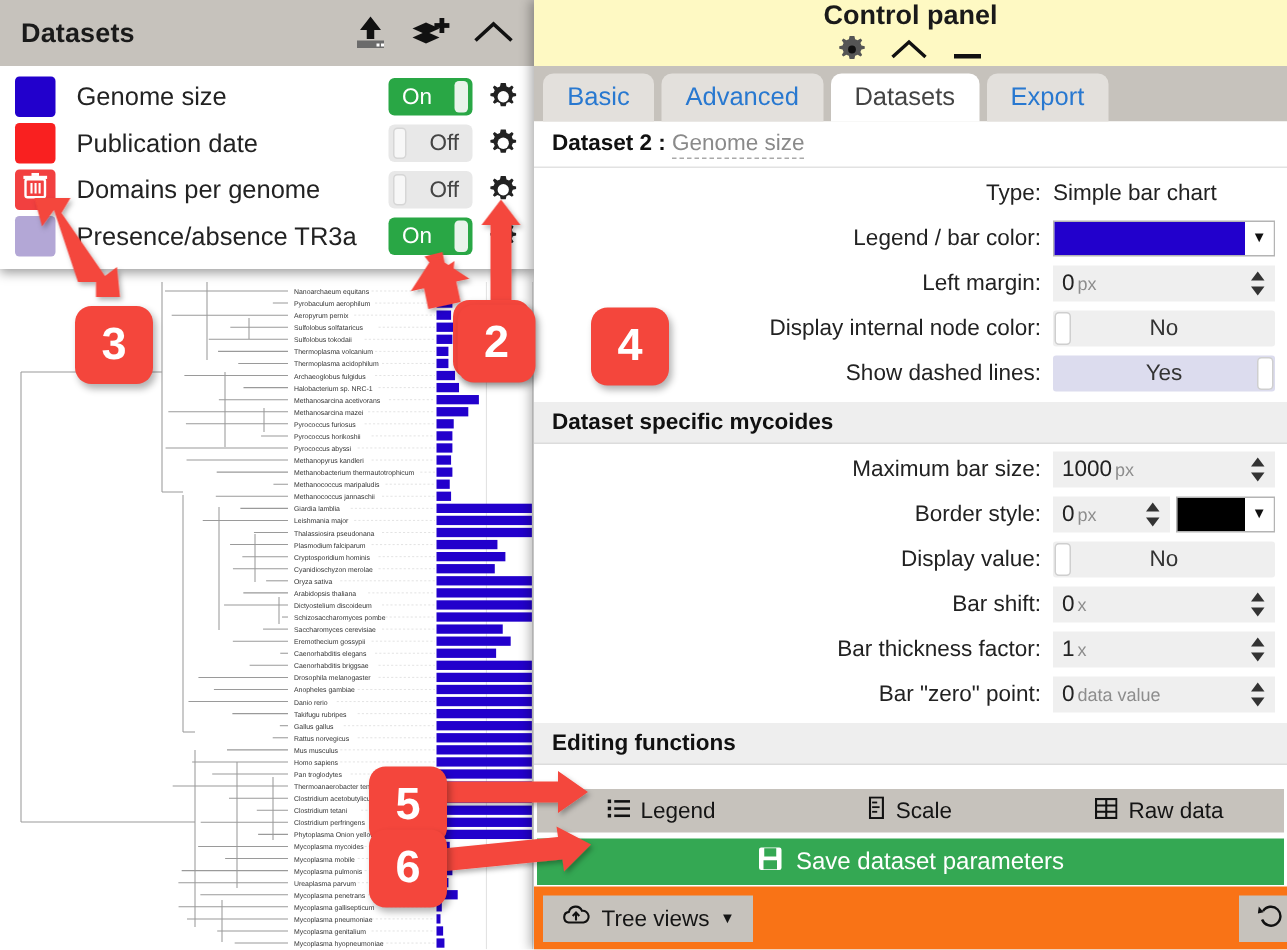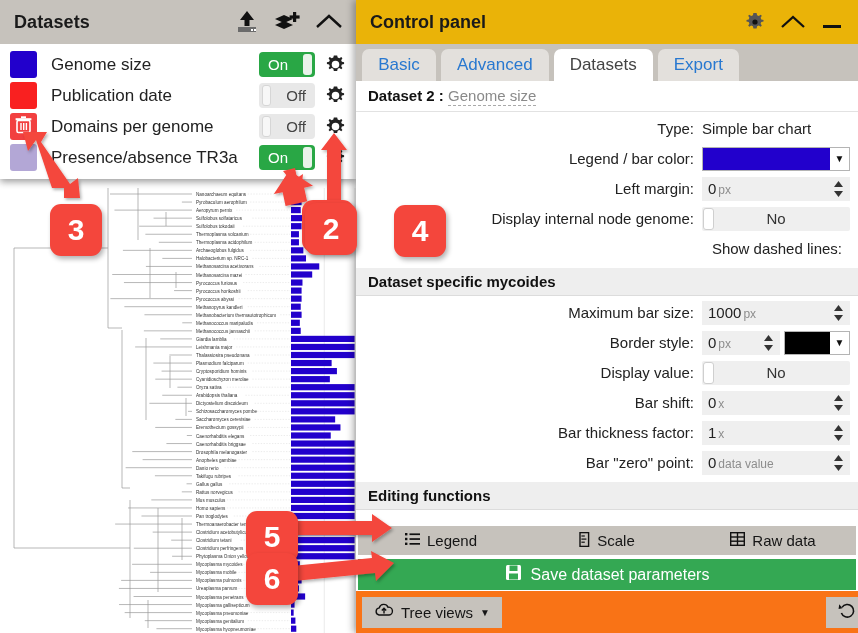--- a/index.html
+++ b/index.html
@@ -39,21 +39,21 @@
   .toggle.on{background:#29a745;color:#fff;justify-content:flex-start;padding-left:9px;}
   .toggle.off{background:#e8e8e8;color:#444;justify-content:flex-end;padding-right:9px;}
   .toggle .knob{position:absolute;top:2px;width:9px;height:21px;border-radius:3px;background:#f3f3f3;}
   .toggle.on .knob{right:3px;background:#e9f3ea;}
   .toggle.off .knob{left:3px;background:#f7f7f7;border:1px solid #d6d6d6;box-sizing:border-box;}
   .ds-gear{width:26px;display:flex;justify-content:center;align-items:center;margin-left:7px;cursor:pointer;}
 
   
   #control-panel{position:absolute;left:356px;top:0;width:502px;height:633px;background:#fff;
      box-shadow:-3px 0 7px rgba(0,0,0,.30);}
-  #cp-header{height:44px;background:#eab308;display:flex;align-items:center;padding:0 14px;box-sizing:border-box;}
+  #cp-header{height:44px;background:#fef9c3;display:flex;align-items:center;padding:0 14px;box-sizing:border-box;flex-direction:column;}
   #cp-title{font-size:18px;font-weight:bold;color:#1a1a1a;flex:1;}
 
   #cp-tabs{height:37px;background:#c6c2bc;display:flex;align-items:flex-end;padding-left:6px;box-sizing:border-box;}
   .cp-tab{height:32px;min-width:74px;padding:0 16px;display:flex;align-items:center;justify-content:center;
      font-size:17px;color:#2878d0;background:#e3e0dc;border-top-left-radius:7px;border-top-right-radius:7px;
      margin-right:5px;cursor:pointer;box-sizing:border-box;}
   .cp-tab.active{background:#fff;color:#444;}
 
   .section-title{background:#eeeeee;font-size:15px;font-weight:bold;color:#111;
      padding:5px 0 5px 12px;box-sizing:border-box;border-bottom:1px solid #dcdcdc;}
@@ -505,28 +505,32 @@
             </span>
             <span class="spin">
               <svg width="11" height="18" viewBox="0 0 11 18">
                 <path d="M5.5 1 L10 7 L1 7 Z" fill="#333"></path>
                 <path d="M5.5 17 L10 11 L1 11 Z" fill="#333"></path>
               </svg>
             </span>
           </div>
         </div>
         <div class="frow">
-          <div class="flabel">Display internal node genome:</div>
+          <div class="flabel">Display internal node color:</div>
           <div class="fctrl yn no">
             <span>No</span>
             <span class="knob"></span>
           </div>
         </div>
         <div class="frow">
           <div class="flabel">Show dashed lines:</div>
+          <div class="fctrl yn yes">
+            <span>Yes</span>
+            <span class="knob"></span>
+          </div>
         </div>
       </div>
 
     <div class="section-title">Dataset specific mycoides</div>
     <div id="specific-fields" class="form-rows">
         <div class="frow">
           <div class="flabel">Maximum bar size:</div>
           <div class="fctrl txtfield">
             <span class="txtval">
               <span>1000</span>

